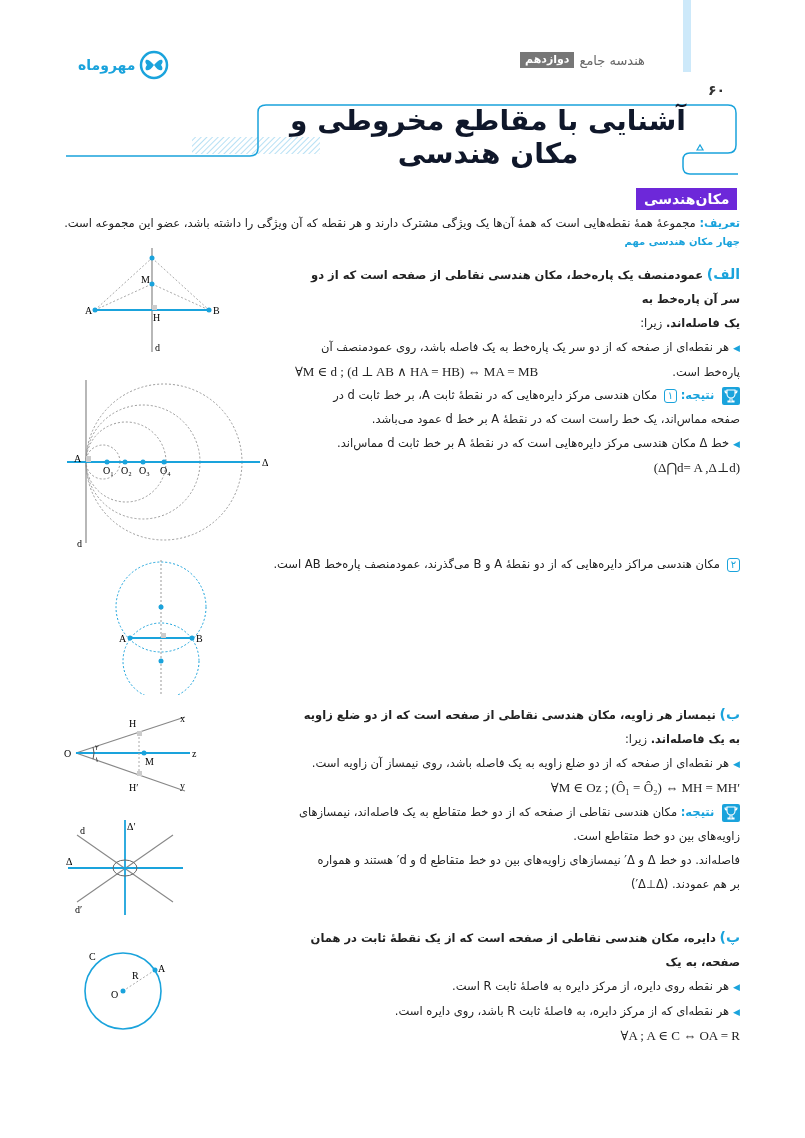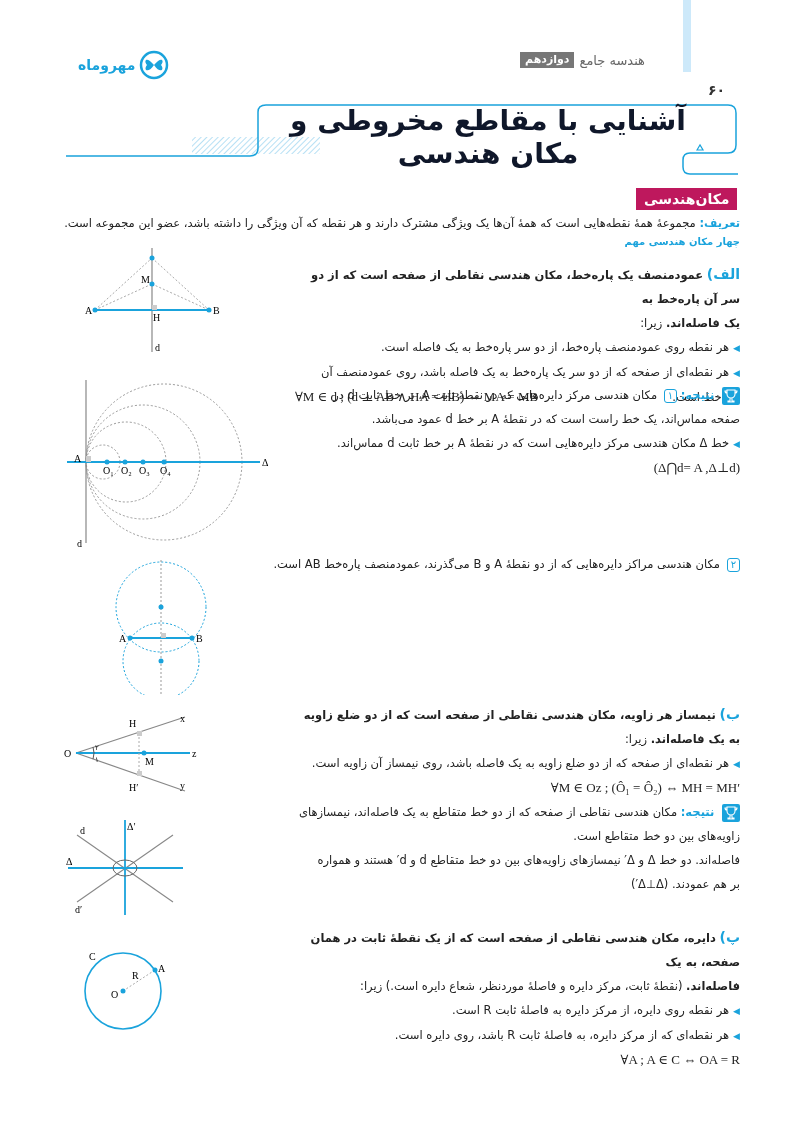--- a/index.html
+++ b/index.html
@@ -17,21 +17,21 @@
   #book-badge { background:#777; color:#fff; border-radius:0; padding:0 5px; font-size:11px; font-weight:bold; line-height:16px; }
   #logo { left:78px; top:50px; display:flex; align-items:center; gap:3px;text-align:center; }
   #logo-text { font-size:14px; font-weight:bold; color:#1aa3dc; }
   #logo-icon { width:30px; height:30px; }
 
   
   #title-frame { left:0; top:100px; width:805px; height:80px; }
   #chapter-title { left:268px; top:104px; width:440px; text-align:center; font-size:28px; font-weight:bold; color:#0f172a; direction:rtl; }
 
   
-  #section-label { left:636px; top:188px; background:#be185d; color:#fff; font-weight:bold; font-size:14px; padding:3px 8px; direction:rtl; }
+  #section-label { left:636px; top:188px; background:#6d28d9; color:#fff; font-weight:bold; font-size:14px; padding:3px 8px; direction:rtl; }
 
   .line { font-size:11.5px; line-height:24px; }
   .bullet::before { content:"◀"; color:#1aa3dc; font-size:9px; margin-left:4px; }
   .num-box { display:inline-block; border:1.3px solid #1aa3dc; border-radius:3px; color:#1aa3dc; font-size:10px; line-height:12px; padding:0 3px; margin-left:3px; }
   .trophy { display:inline-block; width:18px; height:18px; background:#1aa3dc; border-radius:2px; vertical-align:middle; margin-left:4px; position:relative; }
   .label-blue { color:#1aa3dc; font-weight:bold; }
   .bold { font-weight:bold; }
 </style>
 </head>
 <body>
@@ -74,21 +74,20 @@
 
 <div class="abs rtl" style="left:295px; top:262px; width:445px;">
   <div class="line">
     <span class="label-blue" style="font-size:14px;">الف)</span>
     <span class="bold">عمودمنصف یک پاره‌خط، مکان هندسی نقاطی از صفحه است که از دو سر آن پاره‌خط به</span>
   </div>
   <div class="line">
     <span class="bold">یک فاصله‌اند.</span>
     <span>زیرا:</span>
   </div>
-  <div class="line bullet">هر نقطه روی عمودمنصف پاره‌خط، از دو سر پاره‌خط به یک فاصله است.</div>
   <div class="line bullet">هر نقطه‌ای از صفحه که از دو سر یک پاره‌خط به یک فاصله باشد، روی عمودمنصف آن</div>
   <div class="line" style="display:flex; justify-content:space-between;">
     <span>پاره‌خط است.</span>
     <span class="math" style="font-size:13px;">∀M ∈ d ; (d ⊥ AB ∧ HA = HB) ⇔ MA = MB</span>
   </div>
 </div>
 
 <div class="abs rtl" style="left:295px; top:383px; width:445px;">
   <div class="line">
     <span class="trophy">
@@ -136,24 +135,20 @@
   </div>
   <div class="line">زاویه‌های بین دو خط متقاطع است.</div>
   <div class="line">فاصله‌اند. دو خط Δ و Δ′ نیمسازهای زاویه‌های بین دو خط متقاطع d و d′ هستند و همواره</div>
   <div class="line">بر هم عمودند. (Δ⊥Δ′)</div>
 </div>
 
 <div class="abs rtl" style="left:295px; top:925px; width:445px;">
   <div class="line">
     <span class="label-blue" style="font-size:14px;">پ)</span>
     <span class="bold">دایره، مکان هندسی نقاطی از صفحه است که از یک نقطهٔ ثابت در همان صفحه، به یک</span>
-  </div>
-  <div class="line">
-    <span class="bold">فاصله‌اند.</span>
-    <span>(نقطهٔ ثابت، مرکز دایره و فاصلهٔ موردنظر، شعاع دایره است.) زیرا:</span>
   </div>
   <div class="line bullet">هر نقطه روی دایره، از مرکز دایره به فاصلهٔ ثابت R است.</div>
   <div class="line bullet">هر نقطه‌ای که از مرکز دایره، به فاصلهٔ ثابت R باشد، روی دایره است.</div>
   <div class="line" style="text-align:right;">
     <span class="math" style="font-size:13px;">∀A ; A ∈ C ⇔ OA = R</span>
   </div>
 </div>
 
 <svg class="abs" style="left:60px; top:240px;" width="200" height="130" font-family="Liberation Serif, serif" font-size="10">
   <line x1="35" y1="70" x2="92" y2="18" stroke="#aaa" stroke-dasharray="2,2"></line>

